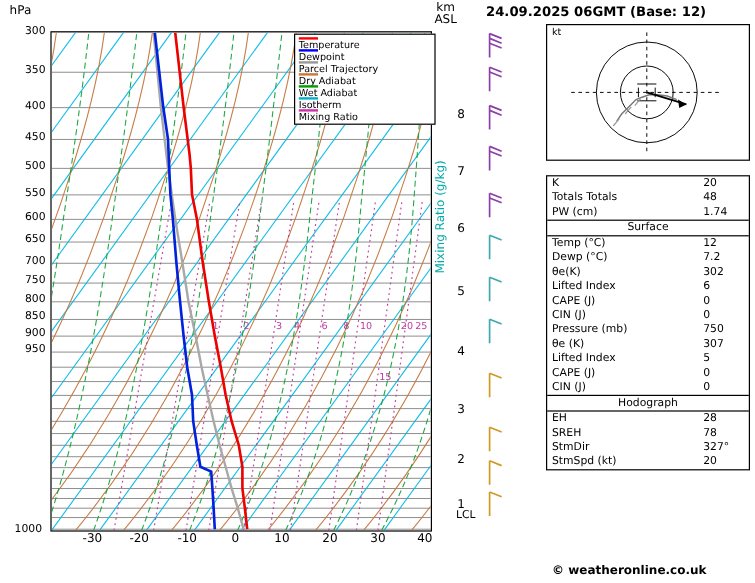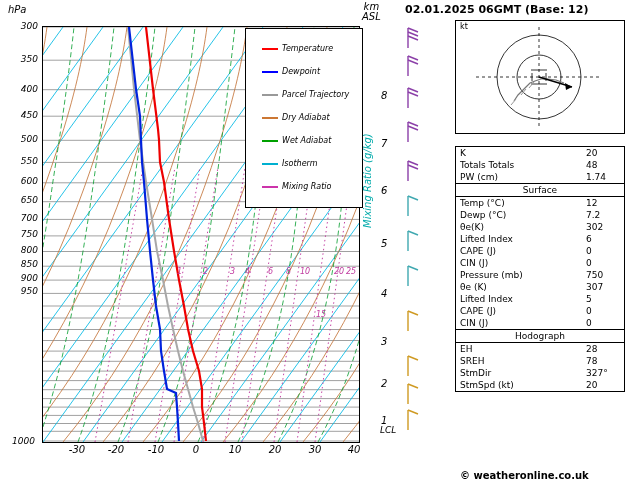--- a/index.html
+++ b/index.html
@@ -1,37 +1,37 @@
 <!DOCTYPE html>
 <html><head>
 <meta charset="utf-8">
 <style>
   html,body{margin:0;padding:0;}
   body{width:629px;height:486px;background:#ffffff;font-family:"DejaVu Sans",sans-serif;position:relative;overflow:hidden;}
   .root{position:relative;width:629px;height:486px;}
 
   
-  #skewt-panel{position:absolute;left:0;top:0;width:400px;height:486px;font-style:italic;}
+  #skewt-panel{position:absolute;left:0;top:0;width:400px;height:486px;}
   #hpa-label{position:absolute;left:8px;top:4px;font-size:10px;color:#000;}
   #station-title{position:absolute;left:55px;top:3px;font-size:12px;font-weight:bold;color:#000;}
   #km-label{position:absolute;left:362px;top:2px;font-size:10px;color:#000;text-align:center;line-height:10px;}
 
   #plot{position:absolute;left:42px;top:26px;width:316px;height:415px;border:1px solid #000;overflow:hidden;background:#fff;}
   #plot svg{display:block;}
 
   .ytick{position:absolute;font-size:9px;color:#000;text-align:right;width:34px;}
   .xtick{position:absolute;font-size:10px;color:#000;text-align:center;width:34px;}
   #xaxis-title{position:absolute;left:90px;top:466px;font-size:11px;color:#000;}
   .kmtick{position:absolute;font-size:10px;color:#000;}
   #mixing-label{position:absolute;left:362px;top:228px;font-size:10px;color:#0aa;transform:rotate(-90deg);transform-origin:left top;white-space:nowrap;}
   #lcl-label{position:absolute;left:380px;top:425px;font-size:9px;color:#000;}
 
   
   #legend{position:absolute;left:245px;top:28px;width:110px;background:#fff;border:1px solid #000;padding:2px 3px;}
-  .leg-row{display:flex;align-items:center;height:10px;margin:13px;}
+  .leg-row{display:flex;height:10px;margin:0;flex-direction:column;}
   .leg-swatch{width:16px;height:0;border-top:2px solid #000;margin-right:4px;flex:none;}
   .leg-text{font-size:8px;color:#000;line-height:10px;white-space:nowrap;}
 
   
   .mixnum{position:absolute;font-size:8px;color:#c0399f;}
 
   
   #right-panel{position:absolute;left:400px;top:0;width:229px;height:486px;}
   #date-title{position:absolute;left:5px;top:3px;font-size:11px;font-weight:bold;color:#000;white-space:nowrap;}
 
@@ -292,21 +292,21 @@
             <line x1="10" y1="358" x2="20" y2="362"></line>
           <line x1="10" y1="384" x2="10" y2="404"></line>
             <line x1="10" y1="384" x2="20" y2="388"></line>
         </g>
       </svg>
     </div>
   </div>
 
   <div id="right-panel">
 
-    <div id="date-title">02.01.2025 06GMT (Base: 12)</div>
+    <div id="date-title">24.09.2025 06GMT (Base: 12)</div>
 
     <div id="hodo-box">
       <div id="hodo-kt">kt</div>
       <svg width="166" height="110" xmlns="http://www.w3.org/2000/svg">
         <g stroke="#000000" fill="none" stroke-width="0.8">
           <circle cx="83" cy="56" r="22"></circle>
           <circle cx="83" cy="56" r="42"></circle>
         </g>
         <g stroke="#000000" stroke-width="0.8" stroke-dasharray="3,3">
           <line x1="20" y1="56" x2="146" y2="56"></line>

